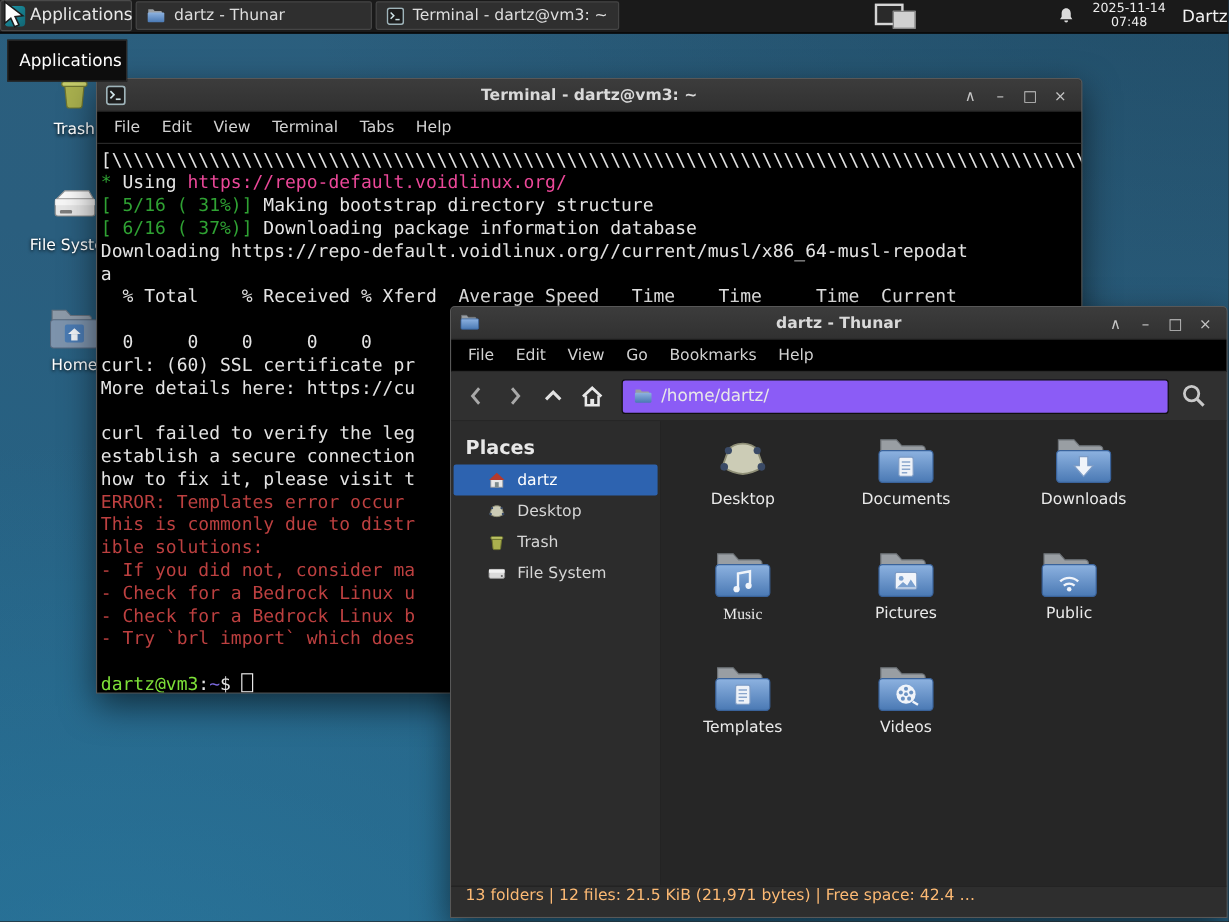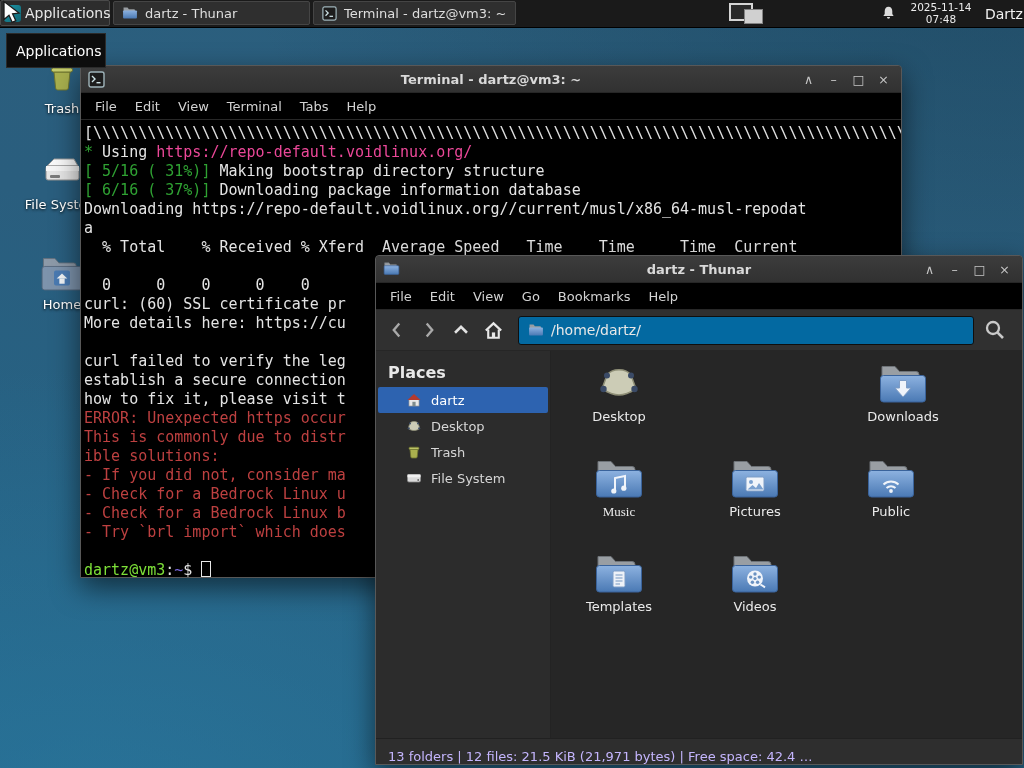--- a/index.html
+++ b/index.html
@@ -49,35 +49,35 @@
   
   .term-content{flex:1;background:#000;overflow:hidden;padding:4px 0 0 3px;}
   .tline{font-family:"DejaVu Sans Mono","Liberation Mono",monospace;font-size:15px;line-height:19px;white-space:pre;color:#e4e4e4;}
   .c-fg{color:#e4e4e4}.c-green{color:#2fa233}.c-bgreen{color:#7de038}
   .c-blue{color:#ec4899}.c-violet{color:#7a68dc}.c-red{color:#bd4040}
   .cursor{display:inline-block;width:8px;height:14px;border:1.5px solid #e8e8e8;vertical-align:-2px;}
   
   .toolbar{height:41px;flex:0 0 41px;background:#303030;display:flex;align-items:center;border-bottom:1px solid #262626;
     padding:0 8px 0 6px;gap:2px;box-sizing:border-box;}
   .nav-btn{width:30px;height:30px;display:flex;align-items:center;justify-content:center;flex:0 0 auto;}
-  .pathbar{flex:1;height:29px;background:#0369a1;border:1px solid #0f0f0f;border-radius:3px;display:flex;align-items:center;
+  .pathbar{flex:1;height:29px;background:#8b5cf6;border:1px solid #0f0f0f;border-radius:3px;display:flex;align-items:center;
     gap:7px;padding:0 9px;margin-left:8px;box-sizing:border-box;min-width:0;}
   .pathbar .ptext{color:#e8e8e8;font-size:14px;white-space:nowrap;}
   .search-btn{width:38px;height:32px;display:flex;align-items:center;justify-content:center;flex:0 0 auto;}
   .thunar-body{flex:1;display:flex;min-height:0;}
   .sidebar{width:175px;flex:0 0 175px;background:#2c2c2c;border-right:1px solid #232323;padding-top:7px;box-sizing:border-box;}
   .side-header{color:#e8e8e8;font-weight:bold;font-size:16px;padding:5px 0 5px 12px;}
   .side-item{display:flex;align-items:center;gap:9px;height:26px;padding-left:28px;color:#d6d6d6;font-size:13px;margin:0 2px;border-radius:2px;}
   .side-item.selected{background:#2d63b0;color:#fff;}
   .side-item svg{flex:0 0 auto;}
   .icon-view{flex:1;background:#262626;position:relative;overflow:hidden;}
   .fcell{position:absolute;width:136px;display:flex;flex-direction:column;align-items:center;}
   .fcell .flabel{margin-top:4px;color:#eaeaea;font-size:13px;}
-  .statusbar{height:25px;flex:0 0 25px;background:#2e2e2e;border-top:1px solid #212121;display:flex;align-items:flex-end;
-    padding-left:12px;color:#c4b5fd;font-size:13px;}
+  .statusbar{height:25px;flex:0 0 25px;background:#2e2e2e;border-top:1px solid #212121;display:flex;align-items:flex-start;
+    padding-left:12px;color:#fdba74;font-size:13px;}
   .mouse-cursor{position:absolute;left:1px;top:0;z-index:100;pointer-events:none;}
 </style>
 </head>
 <body>
 
 <div id="screen">
 
   <svg width="0" height="0" style="position:absolute">
       <defs>
     <linearGradient id="foldgrad" x1="0" y1="0" x2="0" y2="1">
@@ -148,21 +148,21 @@
         <div class="tline"><span class="c-fg">a</span></div>
         <div class="tline"><span class="c-fg">  % Total    % Received % Xferd  Average Speed   Time    Time     Time  Current</span></div>
         <div class="tline"><span class="c-fg">                                 Dload  Upload   Total   Spent    Left  Speed</span></div>
         <div class="tline"><span class="c-fg">  0     0    0     0    0</span></div>
         <div class="tline"><span class="c-fg">curl: (60) SSL certificate pr</span></div>
         <div class="tline"><span class="c-fg">More details here: https://cu</span></div>
         <div class="tline"> </div>
         <div class="tline"><span class="c-fg">curl failed to verify the leg</span></div>
         <div class="tline"><span class="c-fg">establish a secure connection</span></div>
         <div class="tline"><span class="c-fg">how to fix it, please visit t</span></div>
-        <div class="tline"><span class="c-red">ERROR: Unexpected https occur</span></div>
+        <div class="tline"><span class="c-red">ERROR: Templates error occur</span></div>
         <div class="tline"><span class="c-red">This is commonly due to distr</span></div>
         <div class="tline"><span class="c-red">ible solutions:</span></div>
         <div class="tline"><span class="c-red">- If you did not, consider ma</span></div>
         <div class="tline"><span class="c-red">- Check for a Bedrock Linux u</span></div>
         <div class="tline"><span class="c-red">- Check for a Bedrock Linux b</span></div>
         <div class="tline"><span class="c-red">- Try `brl import` which does</span></div>
         <div class="tline"> </div>
         <div class="tline"><span class="c-bgreen">dartz@vm3</span><span class="c-fg">:</span><span class="c-violet">~</span><span class="c-fg">$ </span><span class="cursor"></span></div>
       </div>
   </div>
@@ -273,20 +273,34 @@
           <div class="fcell" style="left: 0px; top: 12px;">
             <svg width="52" height="42" viewBox="0 0 52 42">
               <path d="M14 12 C19 5 33 5 38 12 L43 26 C30 34 22 34 9 26 Z" fill="#ccccb6" stroke="#8e8e76" stroke-width="1.5"></path>
               <circle cx="14" cy="12.5" r="3" fill="#3a4a66"></circle>
               <circle cx="38" cy="12.5" r="3" fill="#3a4a66"></circle>
               <circle cx="10.5" cy="26" r="3.2" fill="#3a4a66"></circle>
               <circle cx="41.5" cy="26" r="3.2" fill="#3a4a66"></circle>
             </svg>
             <div class="flabel">Desktop</div>
           </div>
+          <div class="fcell" style="left: 136px; top: 12px;">
+            <svg width="52" height="42" viewBox="0 0 52 42">
+              <path d="M5 3.5 h13 l4.5 5 h16.5 a3 3 0 0 1 3 3 v3.5 H5 Z" fill="#999ea3" stroke="#6e7378"></path>
+              <rect x="3.5" y="12.5" width="45" height="26.5" rx="3" fill="url(#foldgrad)" stroke="#3a639b"></rect>
+              <rect x="20" y="18" width="12" height="16" rx="1.5" fill="#eef2f8" stroke="#7d9cc6"></rect>
+              <g stroke="#8aa6cc" stroke-width="1.2">
+                <line x1="22.5" y1="22" x2="29.5" y2="22"></line>
+                <line x1="22.5" y1="25" x2="29.5" y2="25"></line>
+                <line x1="22.5" y1="28" x2="29.5" y2="28"></line>
+                <line x1="22.5" y1="31" x2="27" y2="31"></line>
+              </g>
+            </svg>
+            <div class="flabel">Documents</div>
+          </div>
           <div class="fcell" style="left: 284px; top: 12px;">
             <svg width="52" height="42" viewBox="0 0 52 42">
               <path d="M5 3.5 h13 l4.5 5 h16.5 a3 3 0 0 1 3 3 v3.5 H5 Z" fill="#999ea3" stroke="#6e7378"></path>
               <rect x="3.5" y="12.5" width="45" height="26.5" rx="3" fill="url(#foldgrad)" stroke="#3a639b"></rect>
               <path d="M22.5 17.5 h7 v7.5 h4.5 L26 34 l-8 -9 h4.5 Z" fill="#f0f4fa" stroke="#7d9cc6"></path>
             </svg>
             <div class="flabel">Downloads</div>
           </div>
           <div class="fcell" style="left: 0px; top: 107px; font-family: Liberation Serif, serif;">
             <svg width="52" height="42" viewBox="0 0 52 42">

